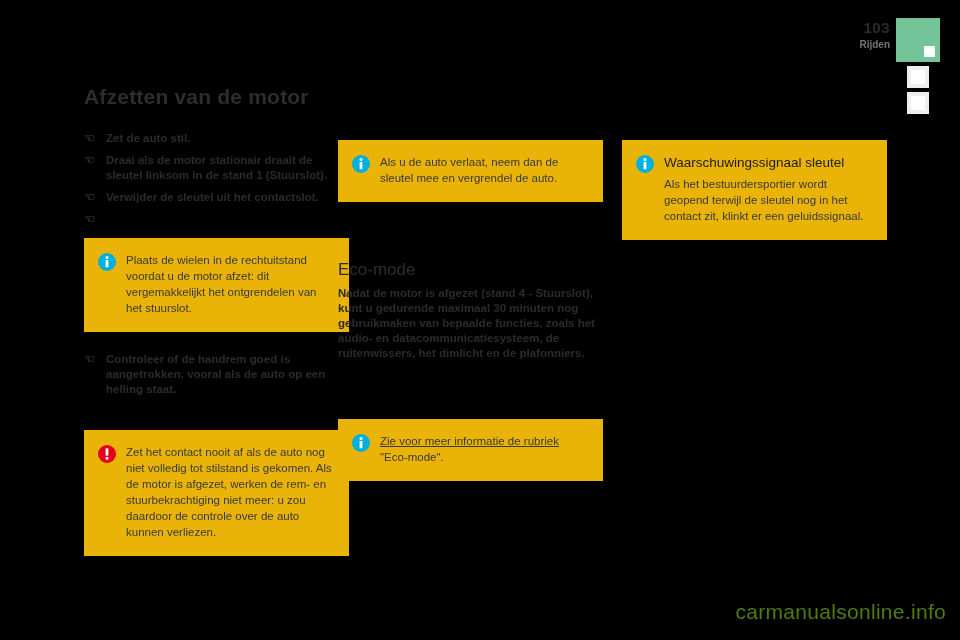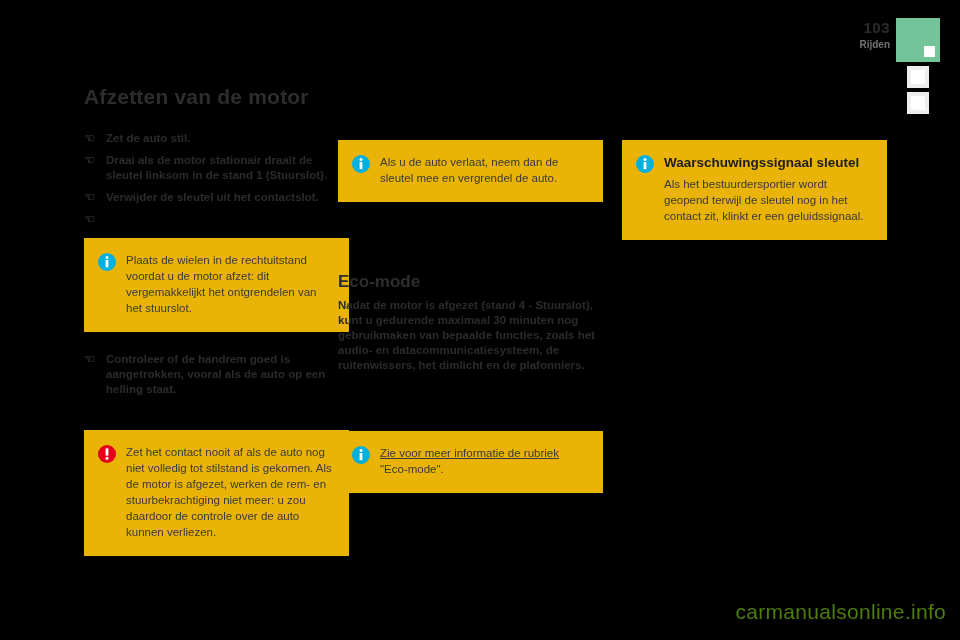--- a/index.html
+++ b/index.html
@@ -89,23 +89,23 @@
   
   h1.title {
     font-size: 21px;
     font-weight: bold;
     color: #2d2d2d;
     margin: 0 0 22px 0;
     letter-spacing: 0.2px;
   }
   h2.subtitle {
     font-size: 17px;
-    font-weight: bold;
+    font-weight: normal;
     color: #2d2d2d;
-    margin: 12px 0 6px 0;
+    margin: 0 0 6px 0;
   }
 
   
   ul.bullets {
     list-style: none;
     margin: 0;
     padding: 0;
   }
   ul.bullets li {
     position: relative;
@@ -148,21 +148,21 @@
     width: 18px;
     height: 18px;
     margin-right: 10px;
     margin-top: 1px;
   }
   .callout .cal-body {
     flex: 1 1 auto;
   }
   .callout .cal-title {
     font-size: 13.5px;
-    font-weight: bold;
+    font-weight: normal;
     color: #1d1d1d;
     line-height: 17px;
     margin: 0 0 5px 0;
   }
   .callout .cal-text {
     font-size: 11.5px;
     line-height: 16px;
     color: #3a3a3a;
     margin: 0;
   }

